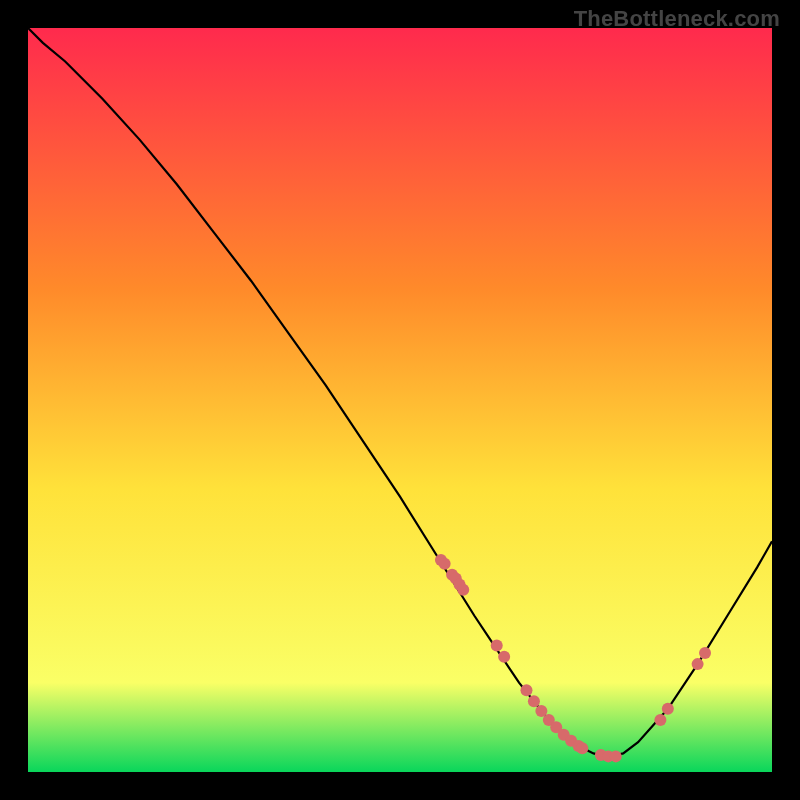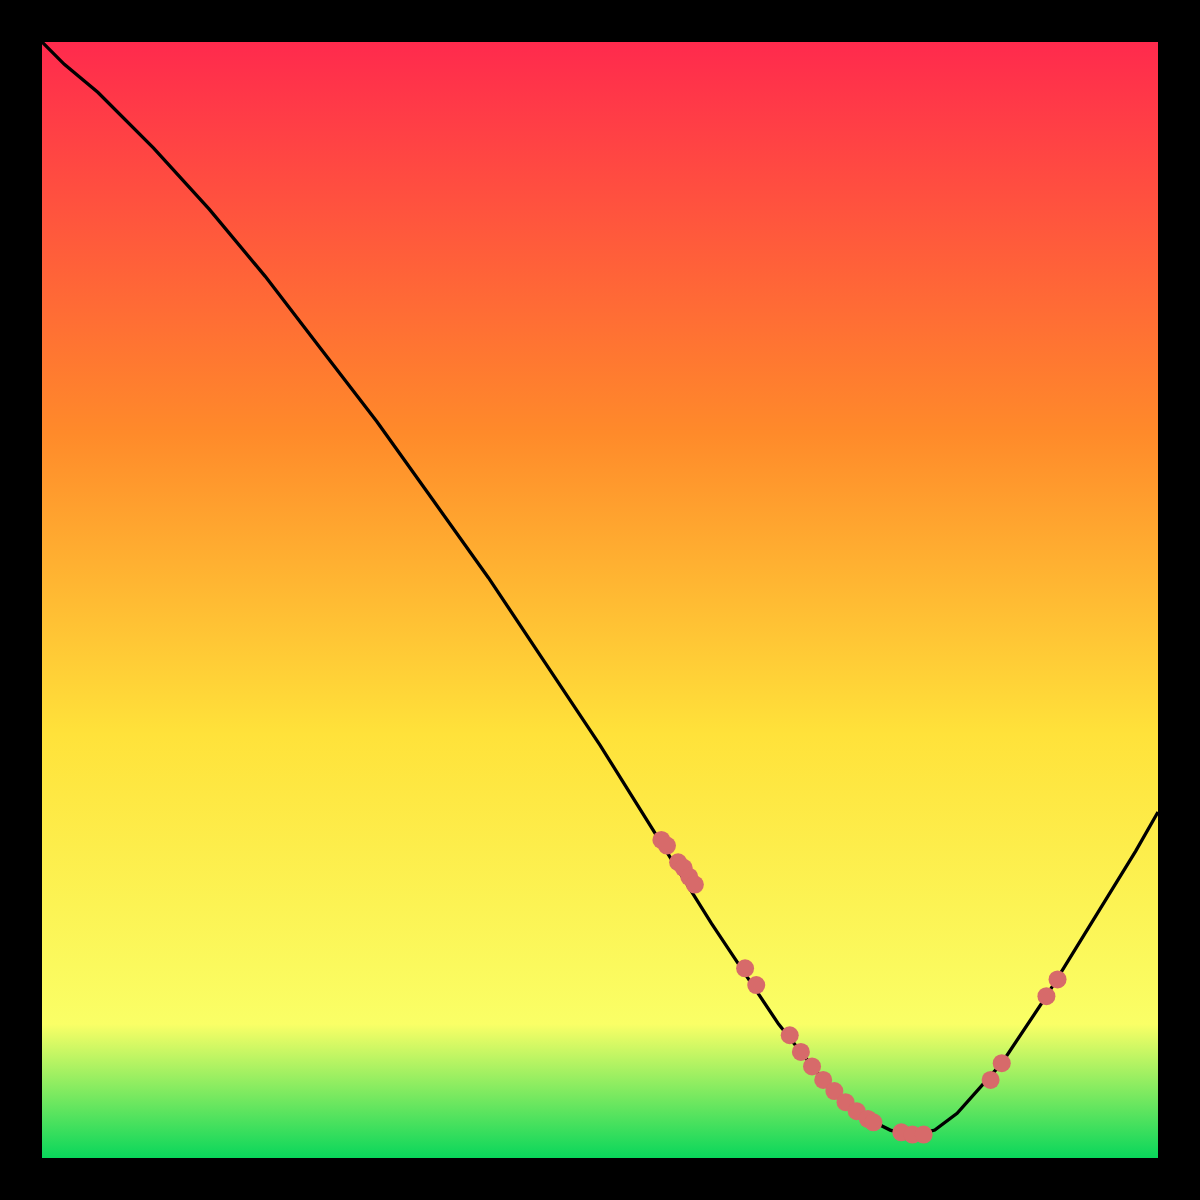--- a/index.html
+++ b/index.html
@@ -32,20 +32,21 @@
     font-size: 22px;
     font-weight: bold;
     letter-spacing: 0.2px;
   }
   svg { display: block; }
 </style>
 </head>
 <body>
 
 <div class="frame">
+  <div class="watermark">TheBottleneck.com</div>
 
   <div class="plot">
     <svg id="chart-svg" width="744" height="744" viewBox="0 0 744 744" preserveAspectRatio="none">
       <defs>
         <linearGradient id="bg-grad" x1="0" y1="0" x2="0" y2="1">
           <stop id="g0" offset="0%" stop-color="#ff2a4d"></stop>
           <stop id="g1" offset="35%" stop-color="#ff8a2a"></stop>
           <stop id="g2" offset="62%" stop-color="#ffe23a"></stop>
           <stop id="g3" offset="88%" stop-color="#faff66"></stop>
           <stop id="g4" offset="100%" stop-color="#09d65b"></stop>

